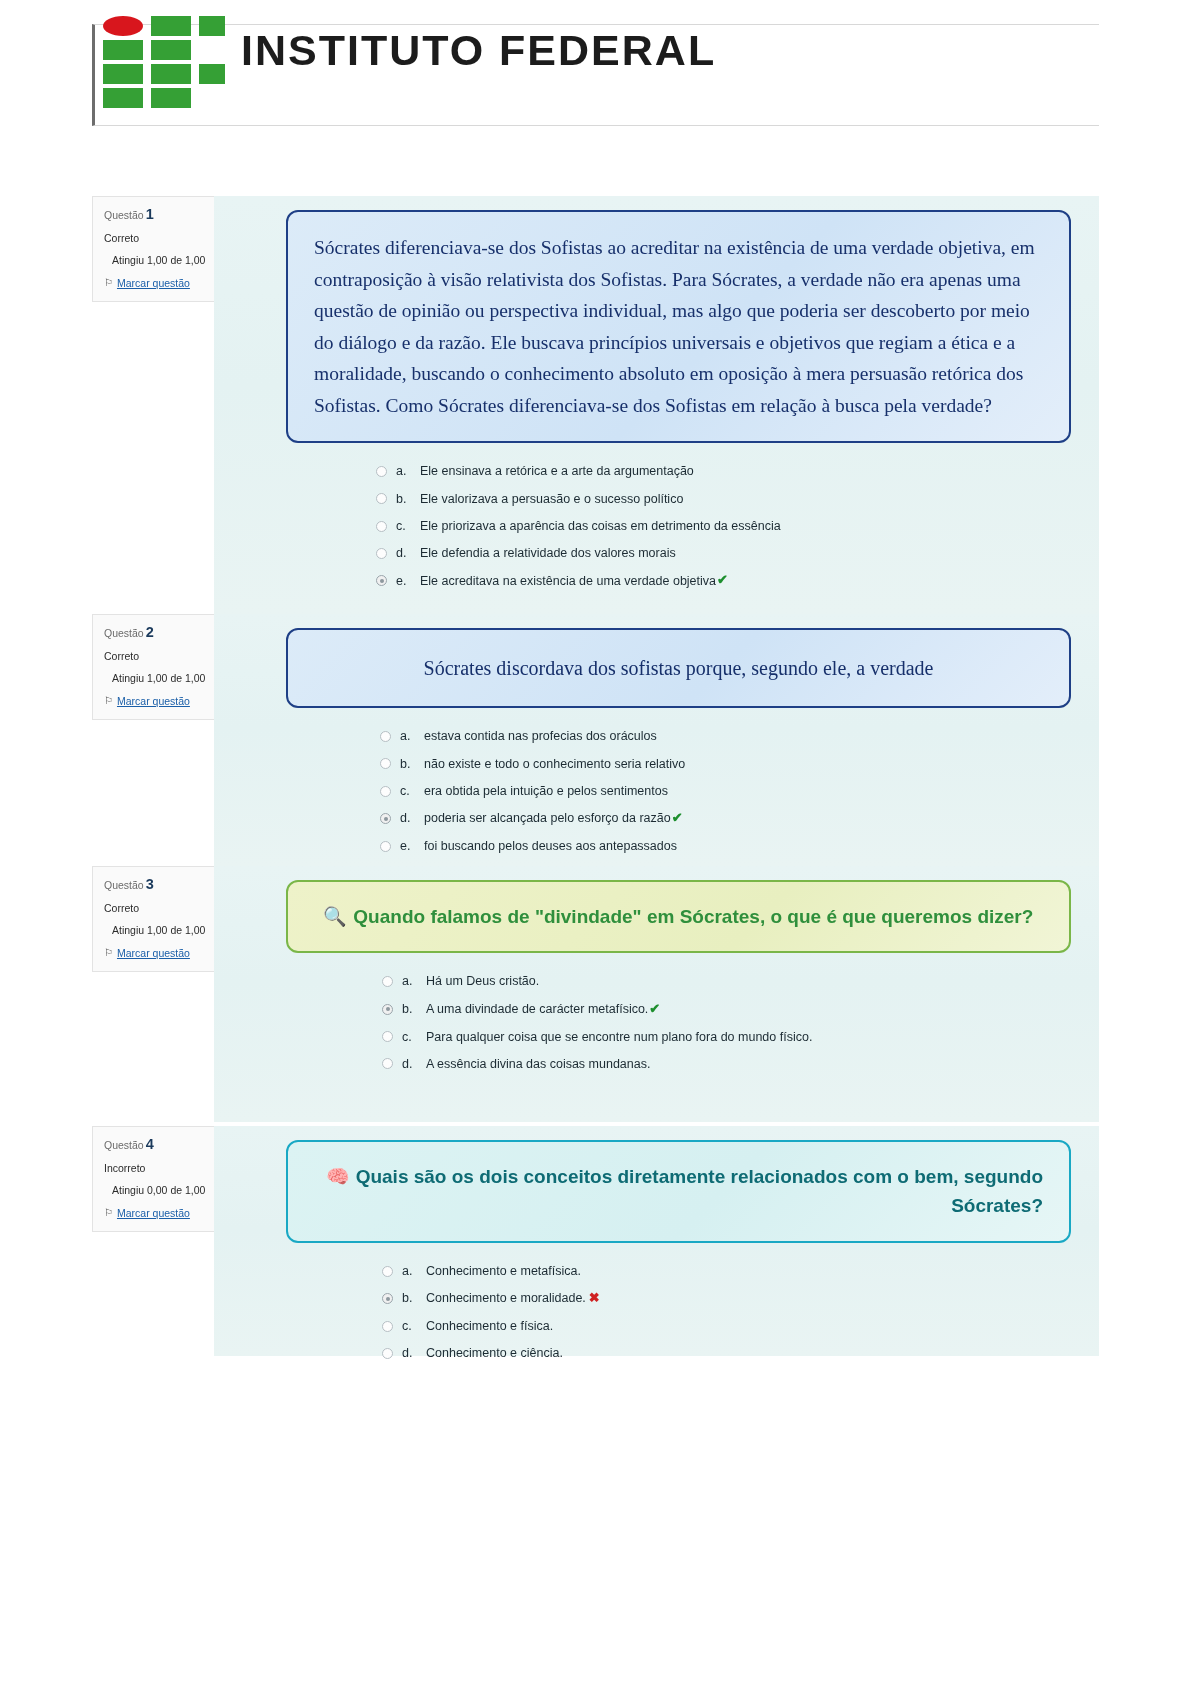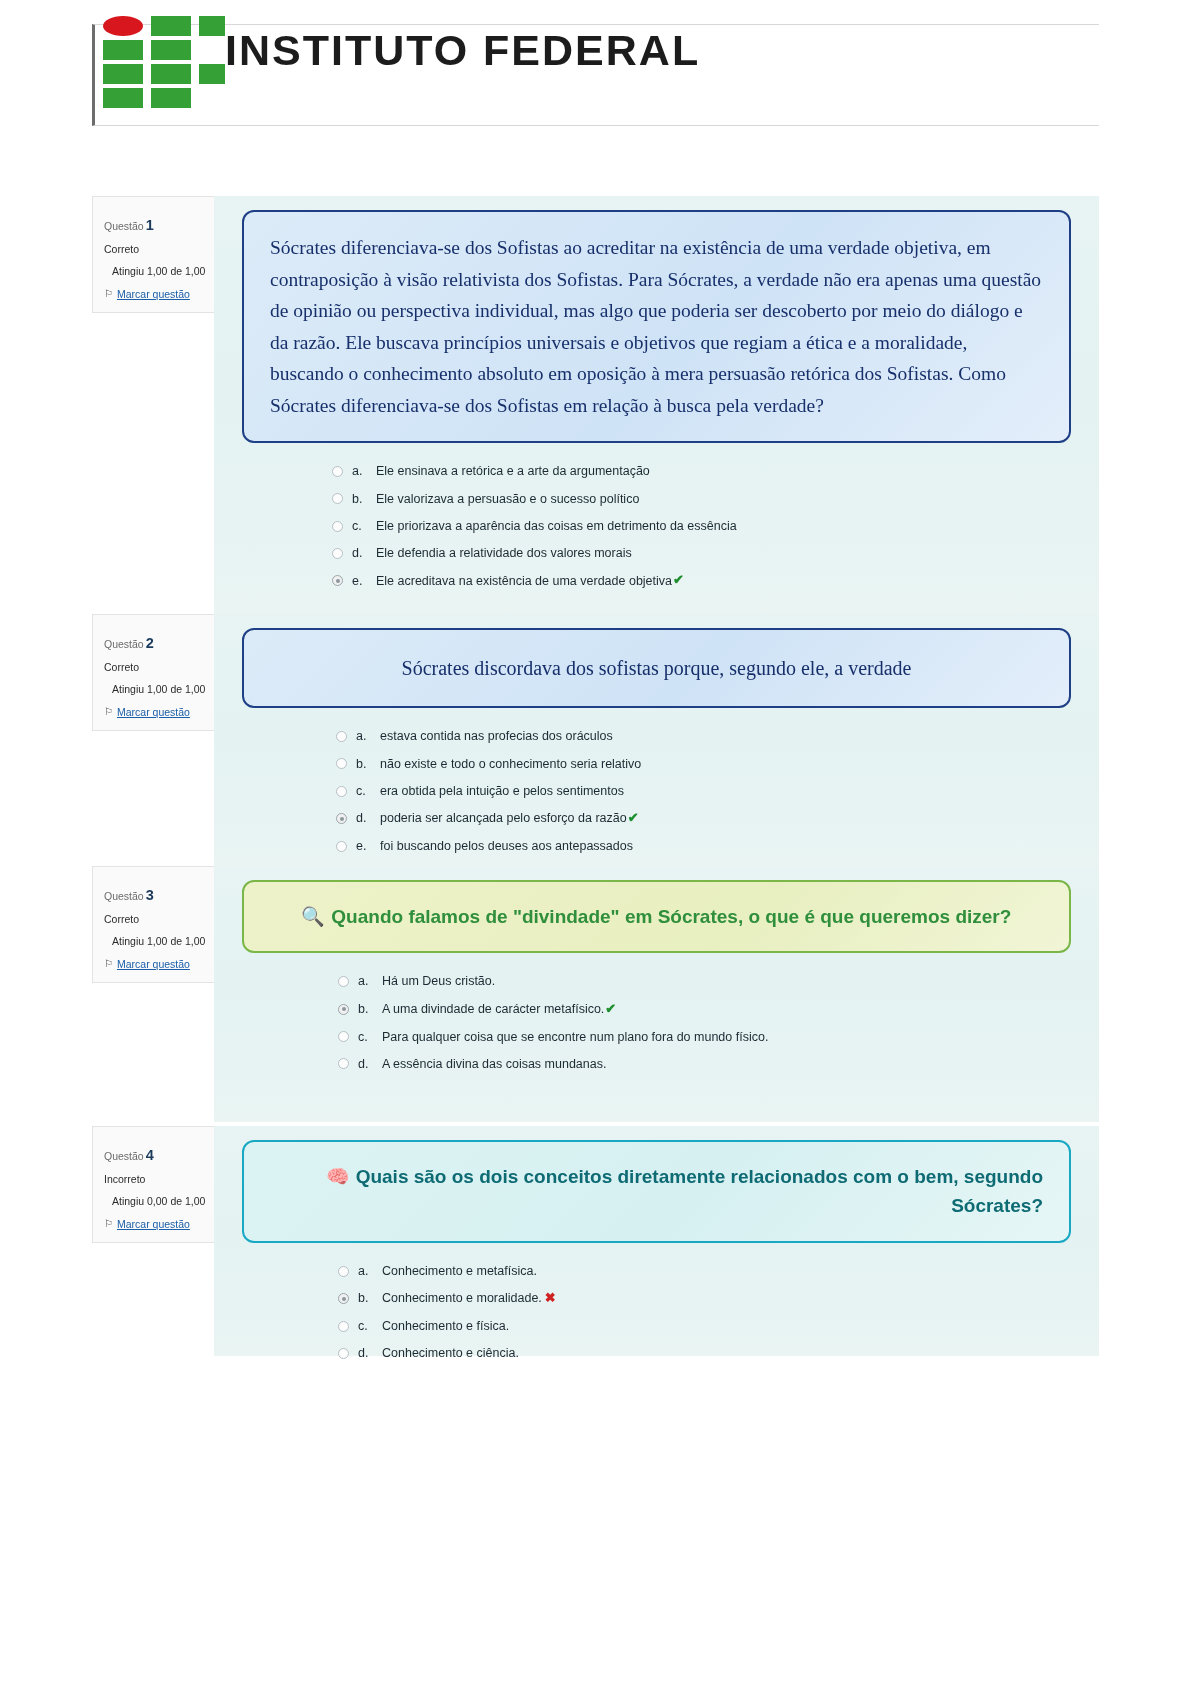--- a/index.html
+++ b/index.html
@@ -24,20 +24,21 @@
     background: #ffffff;
     border-top: 1px solid #d8d8d8;
     border-bottom: 1px solid #d8d8d8;
     border-left: 3px solid #6d6d6d;
   }
   .logo-wrap {
     position: absolute;
     left: 97px; top: 12px;
     display: flex;
     align-items: center;
+    gap: 16px;
   }
   .logo-mark {
     position: relative;
     width: 128px; height: 76px;
   }
   .lg-cell { position: absolute; background: #35a035; }
   .lg-ellipse {
     position: absolute;
     background: #d8161d;
     border-radius: 50%;
@@ -61,21 +62,21 @@
 
   
   .qblock { position: absolute; left: 92px; }
 
   .qinfo {
     position: absolute;
     left: 0; top: 0;
     width: 130px;
     background: #fafafa;
     border: 1px solid #e3e3e3;
-    padding: 18px 9px 10px 11px;
+    padding: 7px 9px 10px 11px;
     font-size: 10.5px;
     color: #2b2b2b;
     line-height: 1.45;
   }
   .qinfo .qnum {
     color: #6b6b6b;
     font-size: 10.5px;
     margin-bottom: 6px;
   }
   .qinfo .qnum b {
@@ -98,20 +99,21 @@
     text-decoration: underline;
     line-height: 1.35;
     cursor: pointer;
   }
 
   .qbody {
     position: absolute;
     left: 122px; top: 0;
     width: 885px;
     background: linear-gradient(180deg, #e8f4f4 0%, #e4f2f2 45%, #e9f4f3 100%);
+    padding-left: 44px;
   }
 
   
   .qprompt {
     margin: 14px 28px 0 28px;
     border-radius: 12px;
     padding: 20px 26px;
   }
   .qprompt.blue {
     background: linear-gradient(135deg, #dcebf8 0%, #cfe3f6 55%, #e3eefa 100%);

